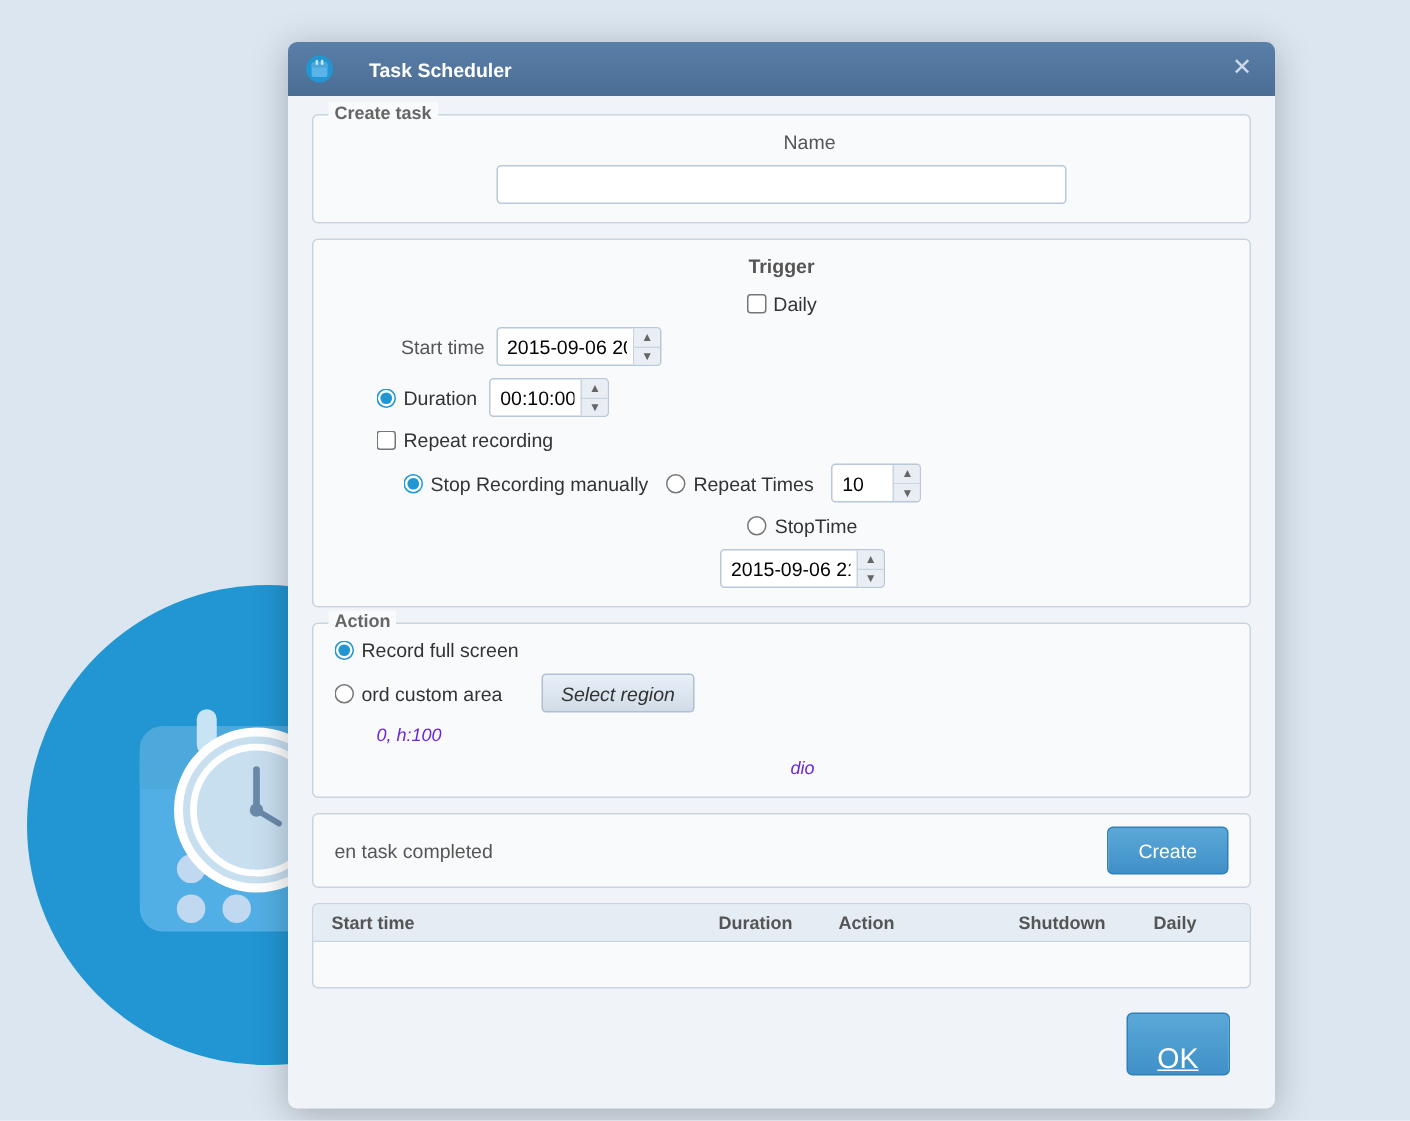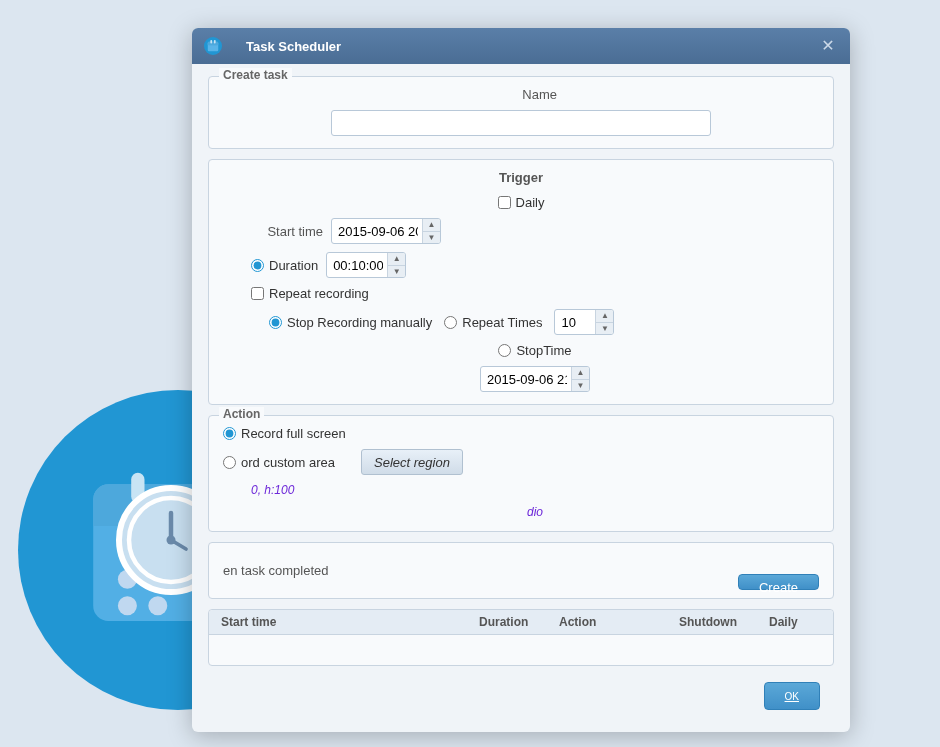--- a/index.html
+++ b/index.html
@@ -307,22 +307,21 @@
     }
 
     .create-btn {
       background: linear-gradient(to bottom, #5ba8d8, #4090c8);
       border: 1px solid #3080b8;
       border-radius: 4px;
       color: #fff;
       padding: 5px 20px;
       font-size: 13px;
       cursor: pointer;
-      height: 16px;
-      margin-top: 23px;
+      height: 32px;
     }
 
     
     .table-section {
       border: 1px solid #c8d4e0;
       border-radius: 4px;
       background: #f8fafc;
       margin-bottom: 10px;
     }
 
@@ -352,22 +351,22 @@
       display: flex;
       justify-content: flex-end;
       padding: 6px 14px;
     }
 
     .ok-btn {
       background: linear-gradient(to bottom, #5ba8d8, #4090c8);
       border: 1px solid #3080b8;
       border-radius: 4px;
       color: #fff;
-      padding: 5px 20px;
-      font-size: 10px;
+      padding: 20px 20px;
+      font-size: 19px;
       cursor: pointer;
       height: 28px;
       text-decoration: underline;
     }
 
     
     .repeat-sub-row {
       display: flex;
       align-items: center;
       gap: 12px;

